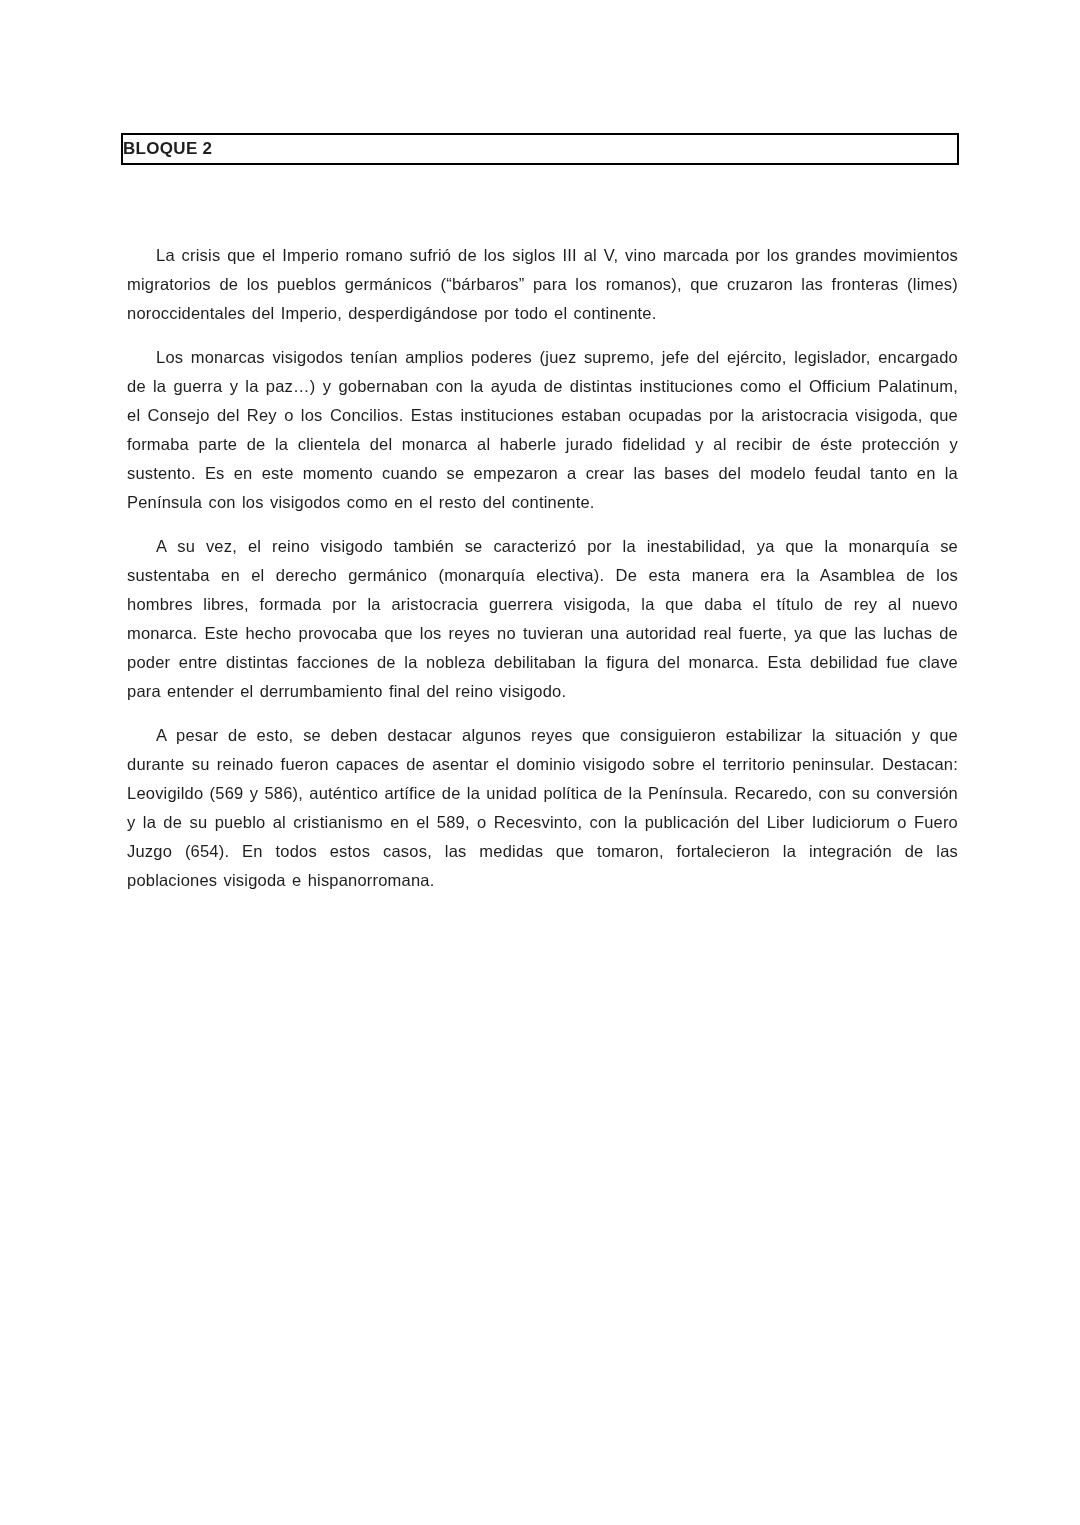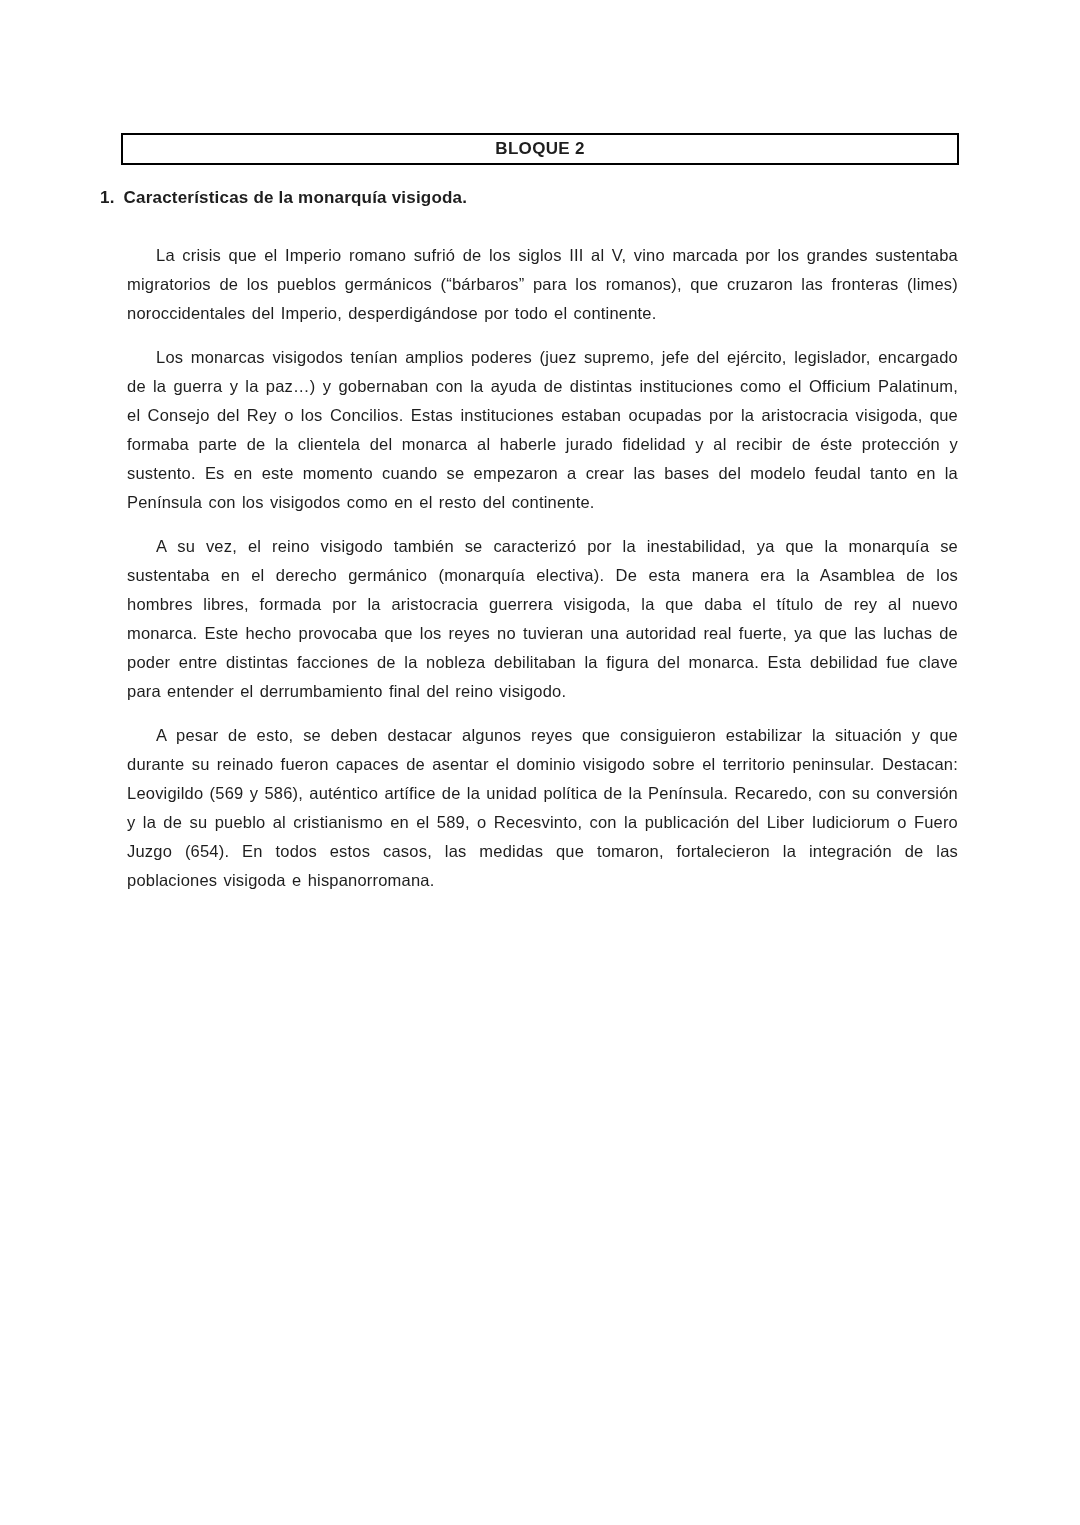--- a/index.html
+++ b/index.html
@@ -15,21 +15,20 @@
   }
   .title-box {
     position: absolute;
     left: 121px;
     top: 133px;
     width: 838px;
     height: 32px;
     border: 2px solid #000000;
     display: flex;
     align-items: center;
-    justify-content: center;
   }
   .title-box .title {
     font-weight: bold;
     font-size: 17px;
     letter-spacing: 0.3px;
   }
   .heading {
     position: absolute;
     left: 100px;
     top: 188px;
@@ -59,24 +58,21 @@
 </style>
 </head>
 <body>
 
 <div class="page">
 
   <div class="title-box">
     <span class="title">BLOQUE 2</span>
   </div>
 
-  <div class="heading">
-    <span class="heading-num">1.</span><span class="heading-text">Características de la monarquía visigoda.</span>
-  </div>
 
   <div class="content">
-    <p>La crisis que el Imperio romano sufrió de los siglos III al V, vino marcada por los grandes sustentaba migratorios de los pueblos germánicos (“bárbaros” para los romanos), que cruzaron las fronteras (limes) noroccidentales del Imperio, desperdigándose por todo el continente.</p>
+    <p>La crisis que el Imperio romano sufrió de los siglos III al V, vino marcada por los grandes movimientos migratorios de los pueblos germánicos (“bárbaros” para los romanos), que cruzaron las fronteras (limes) noroccidentales del Imperio, desperdigándose por todo el continente.</p>
     <p>Los monarcas visigodos tenían amplios poderes (juez supremo, jefe del ejército, legislador, encargado de la guerra y la paz…) y gobernaban con la ayuda de distintas instituciones como el Officium Palatinum, el Consejo del Rey o los Concilios. Estas instituciones estaban ocupadas por la aristocracia visigoda, que formaba parte de la clientela del monarca al haberle jurado fidelidad y al recibir de éste protección y sustento. Es en este momento cuando se empezaron a crear las bases del modelo feudal tanto en la Península con los visigodos como en el resto del continente.</p>
     <p>A su vez, el reino visigodo también se caracterizó por la inestabilidad, ya que la monarquía se sustentaba en el derecho germánico (monarquía electiva). De esta manera era la Asamblea de los hombres libres, formada por la aristocracia guerrera visigoda, la que daba el título de rey al nuevo monarca. Este hecho provocaba que los reyes no tuvieran una autoridad real fuerte, ya que las luchas de poder entre distintas facciones de la nobleza debilitaban la figura del monarca. Esta debilidad fue clave para entender el derrumbamiento final del reino visigodo.</p>
     <p>A pesar de esto, se deben destacar algunos reyes que consiguieron estabilizar la situación y que durante su reinado fueron capaces de asentar el dominio visigodo sobre el territorio peninsular. Destacan: Leovigildo (569 y 586), auténtico artífice de la unidad política de la Península. Recaredo, con su conversión y la de su pueblo al cristianismo en el 589, o Recesvinto, con la publicación del Liber Iudiciorum o Fuero Juzgo (654). En todos estos casos, las medidas que tomaron, fortalecieron la integración de las poblaciones visigoda e hispanorromana.</p>
   </div>
 
 </div>
 
 </body></html>

